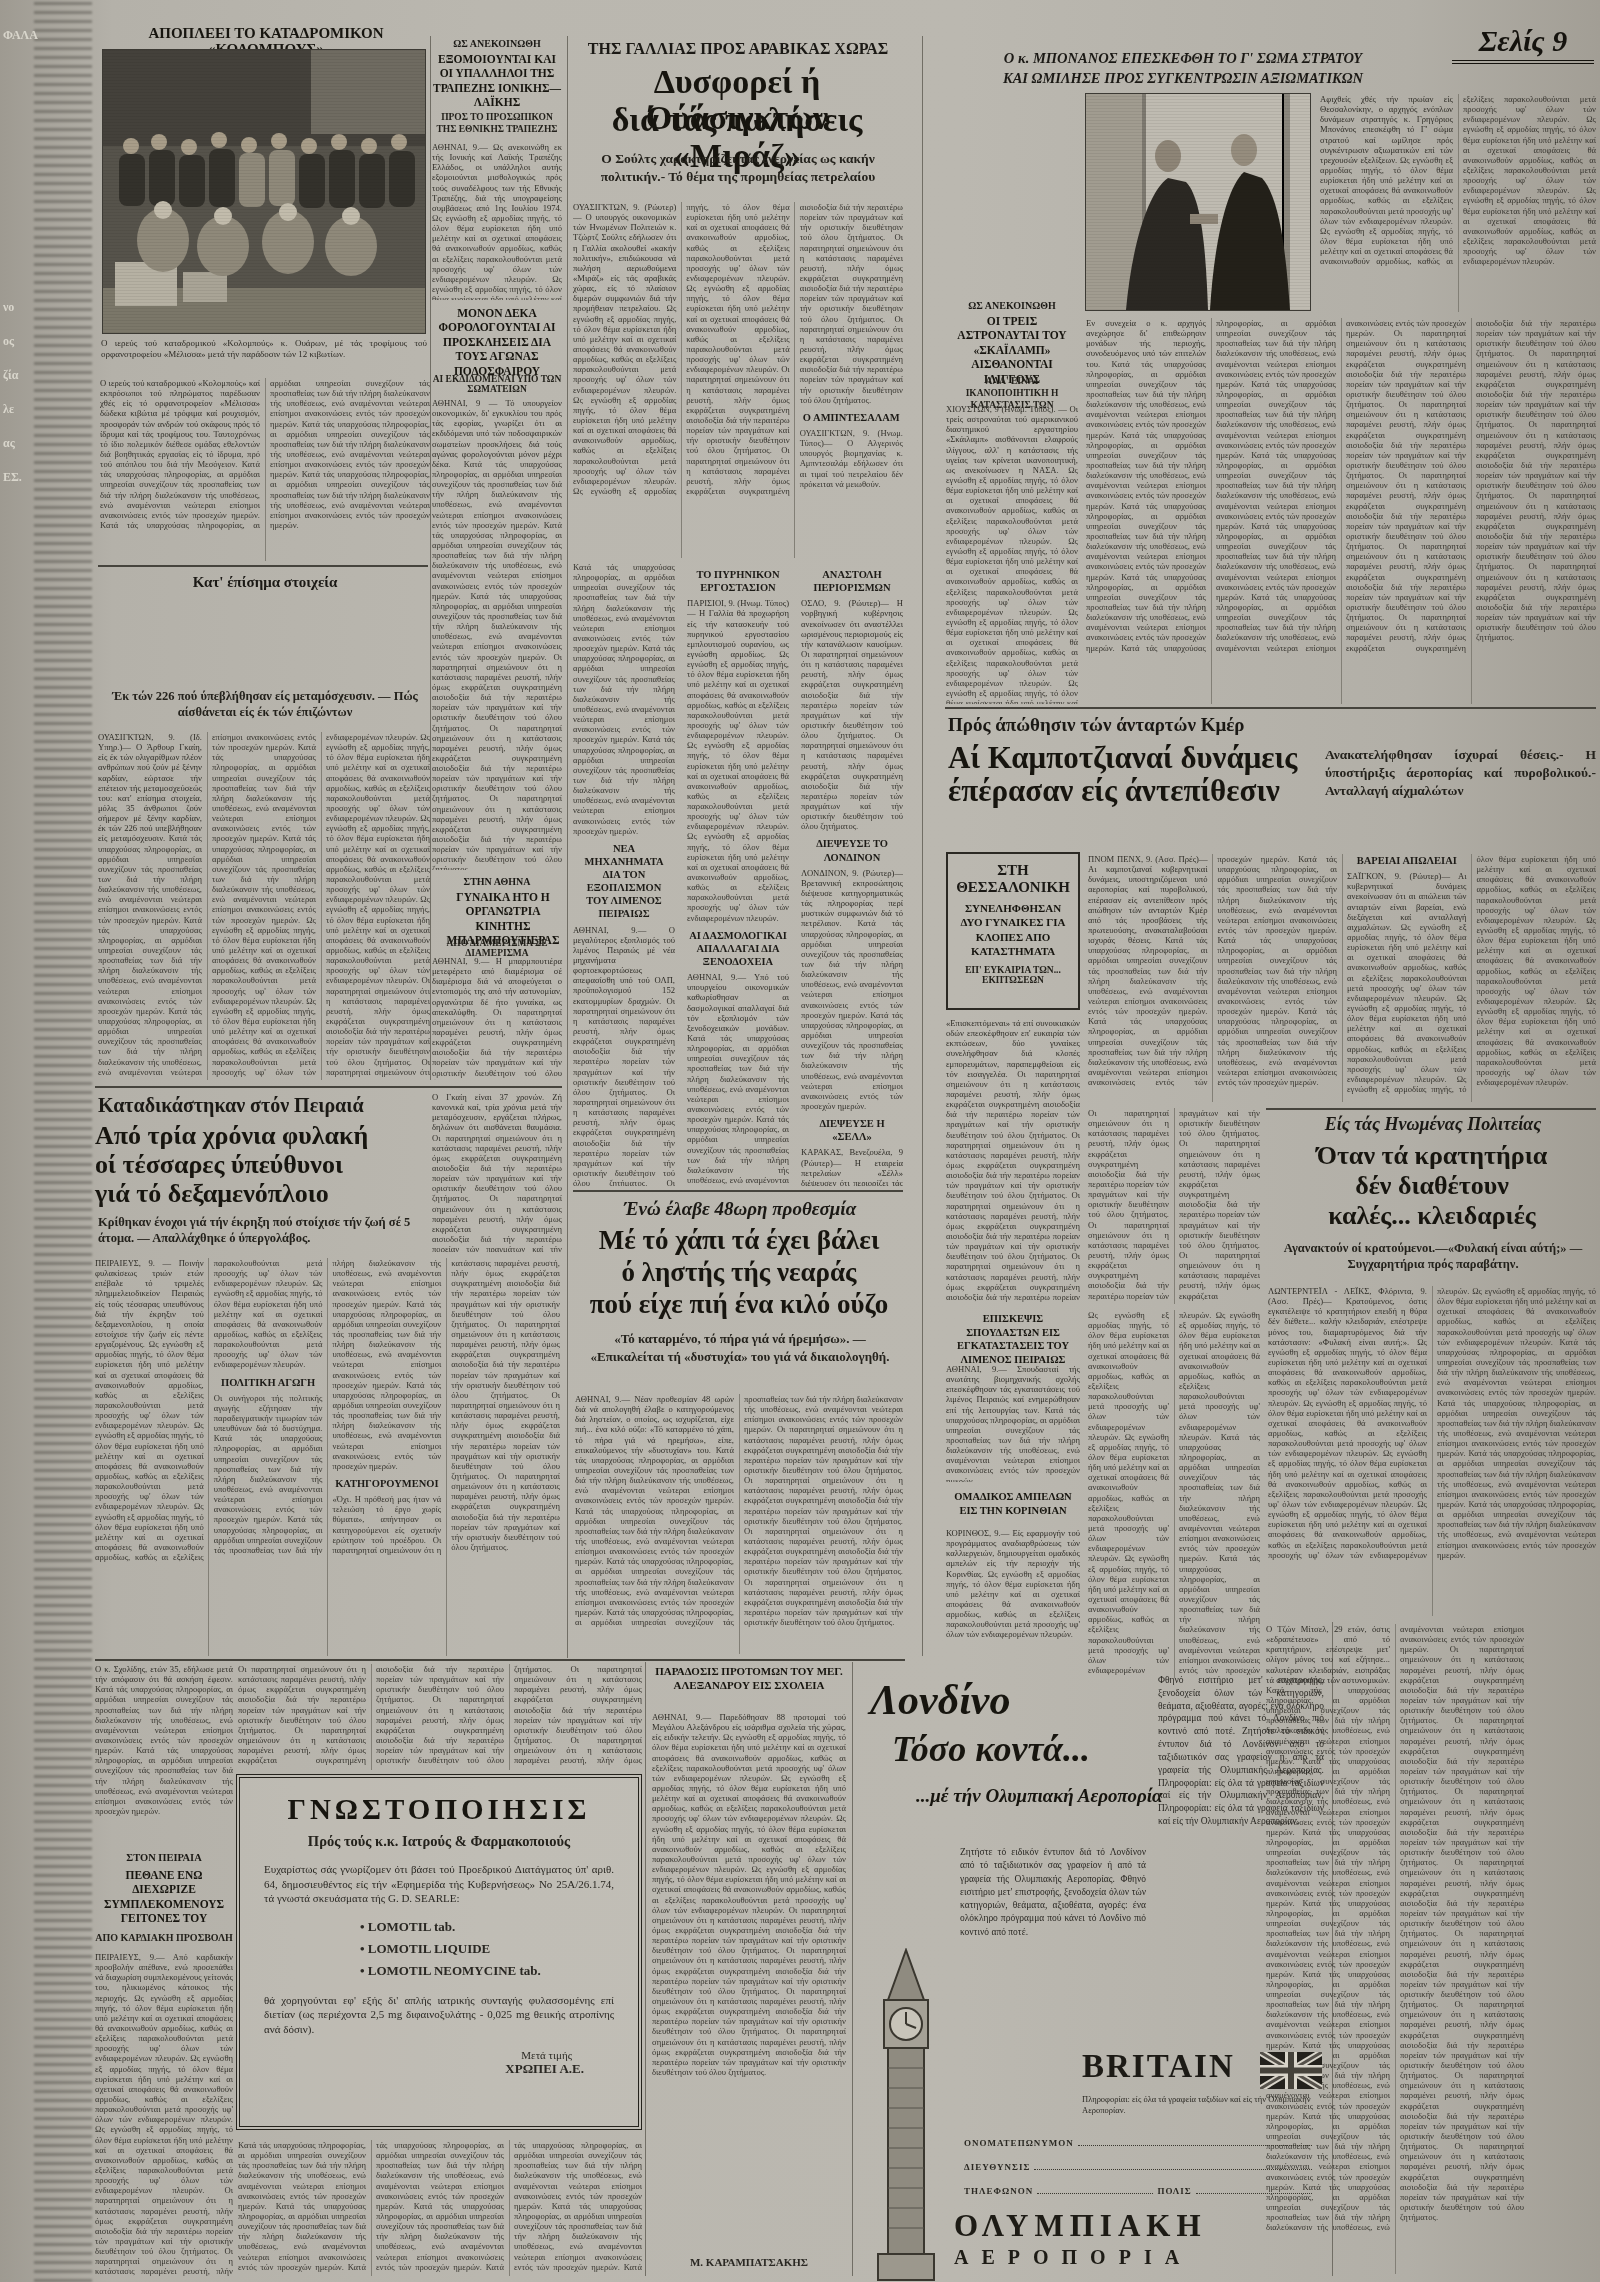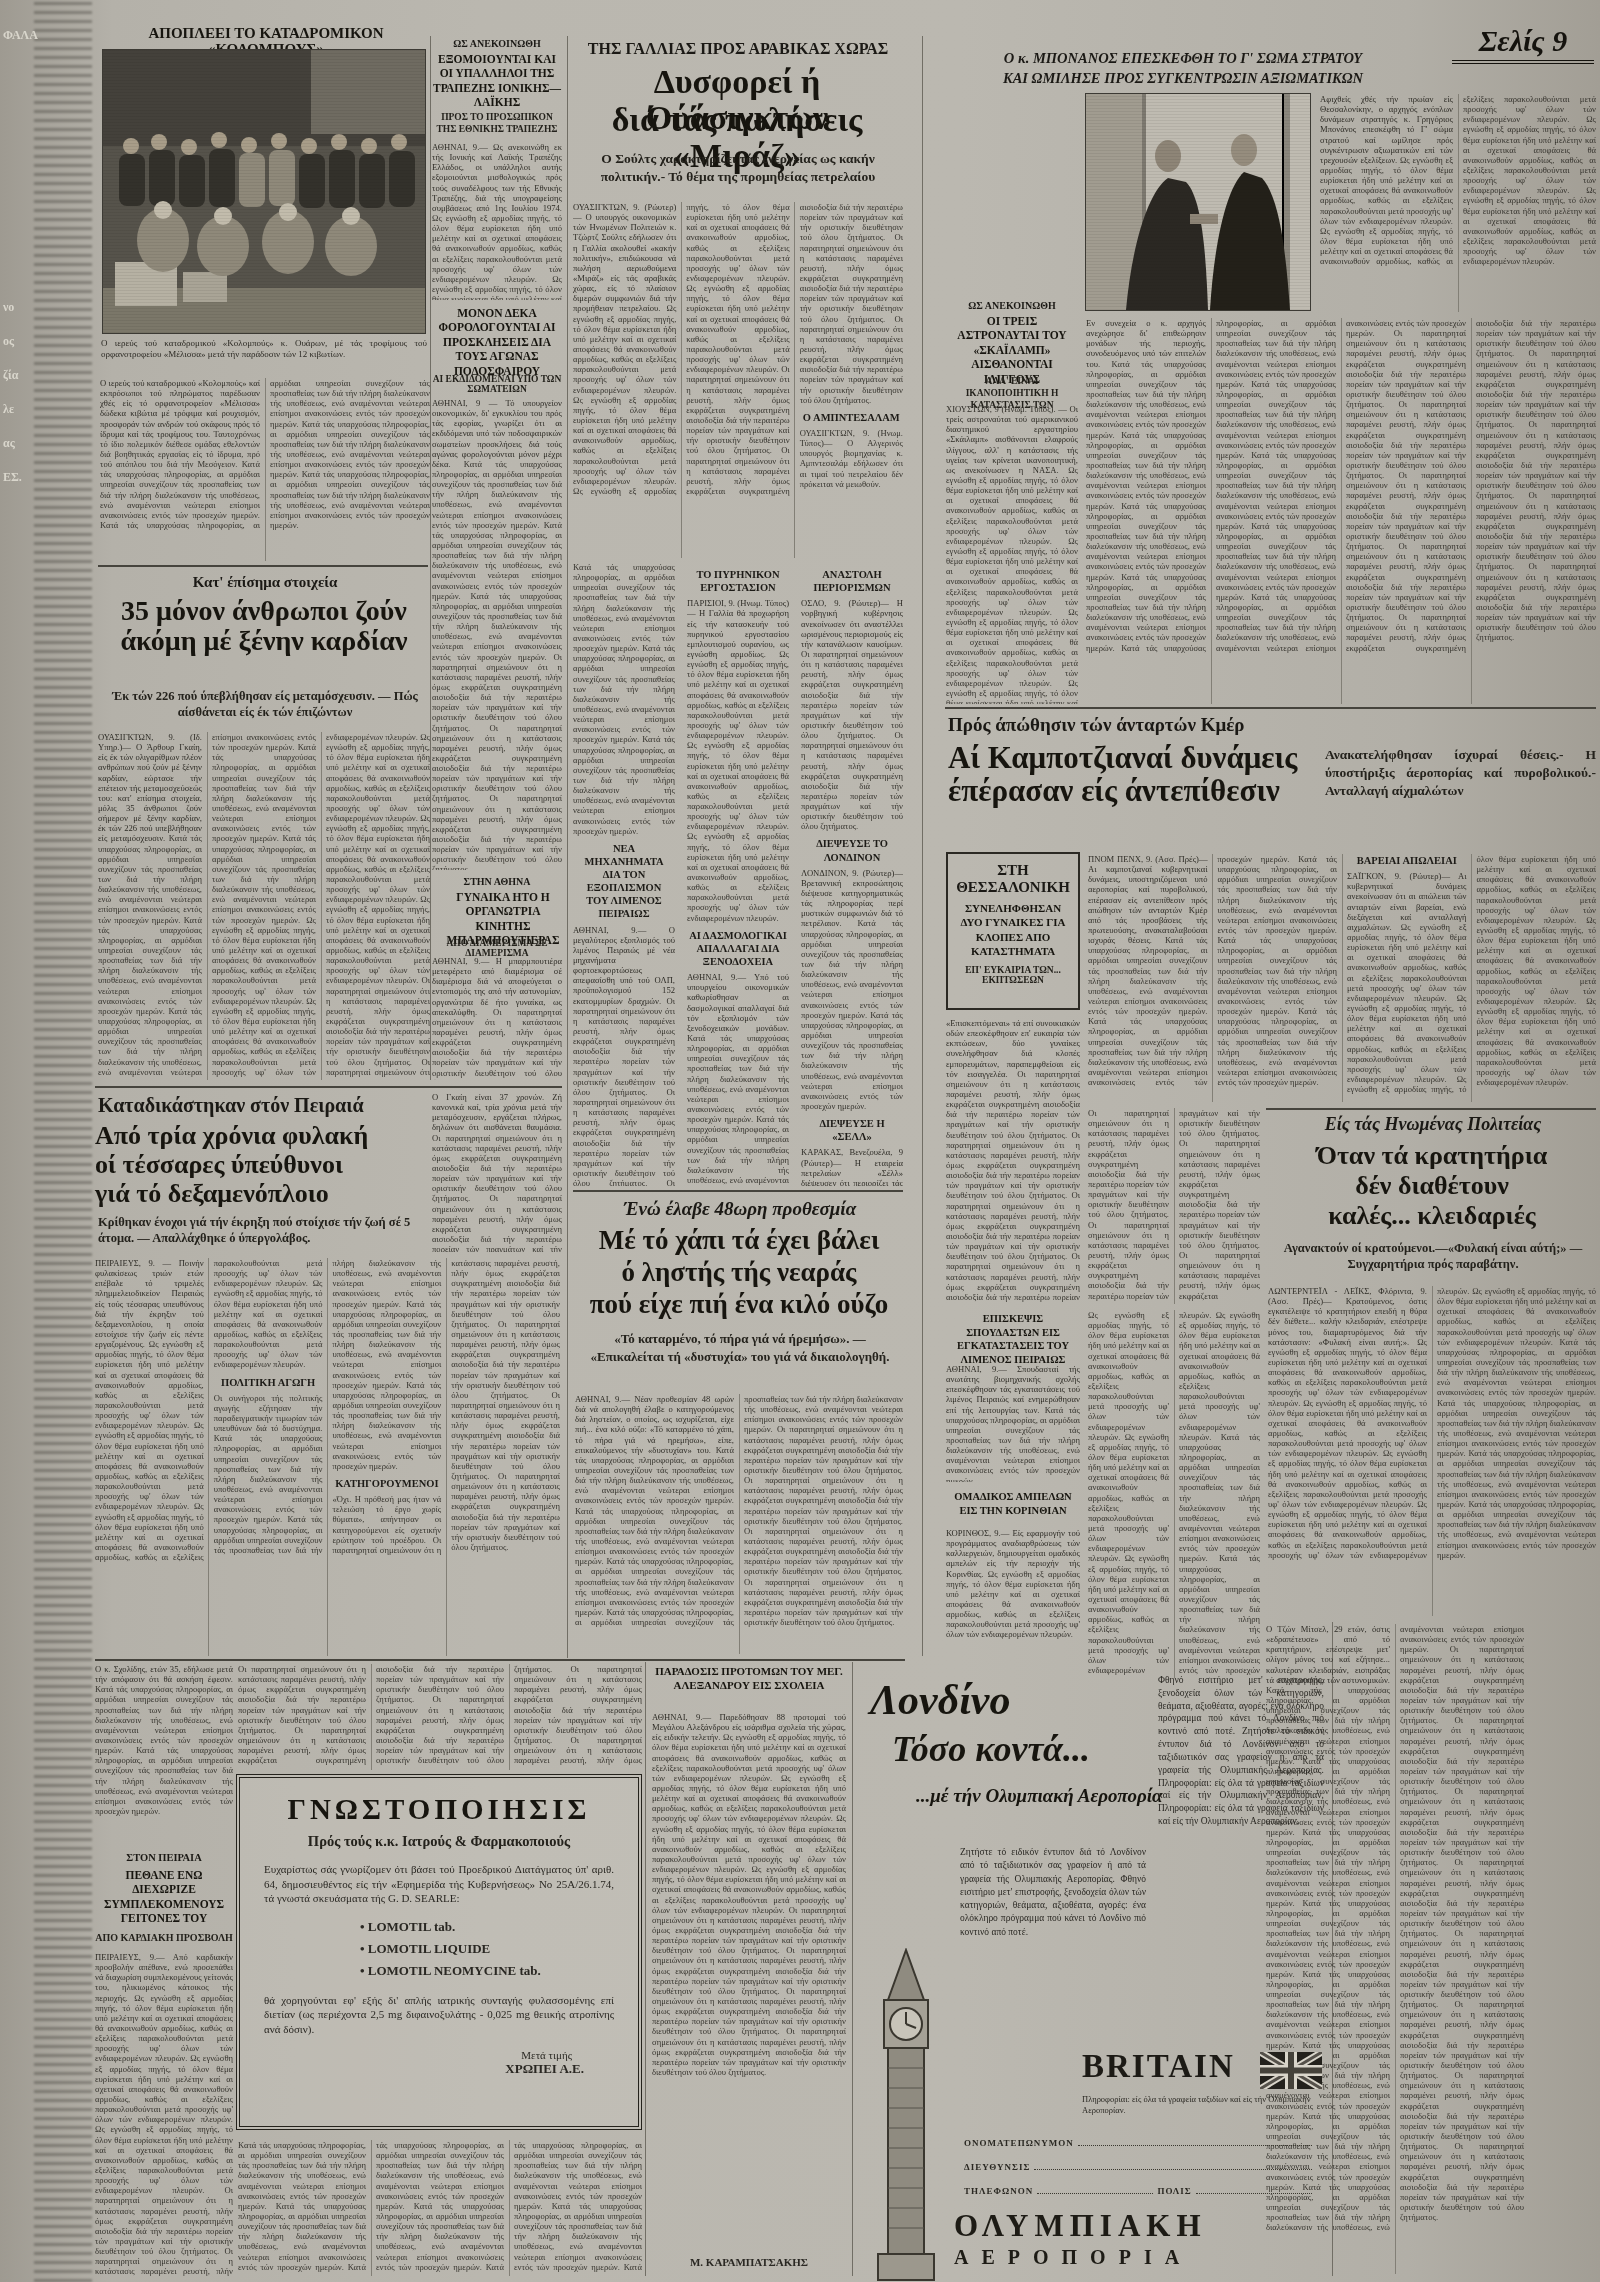--- a/index.html
+++ b/index.html
@@ -118,21 +118,20 @@
     <div class="grain"></div>
   </div>
   <div class="abs cap" style="left:101px;top:338px;width:326px;height:36px;overflow:hidden;">Ο ιερεύς τού καταδρομικού «Κολομπούς» κ. Ουάρων, μέ τάς τροφίμους τού ορφανοτροφείου «Μέλισσα» μετά τήν παράδοσιν τών 12 κιβωτίων.</div>
   <div class="abs body cols2" style="left:100px;top:378px;width:330px;height:183px;">
     <span class="lead">Ο ιερεύς τού καταδρομικού «Κολομπούς» καί εκπρόσωποι τού πληρώματος παρέδωσαν χθές είς τό ορφανοτροφείον «Μέλισσα» δώδεκα κιβώτια μέ τρόφιμα καί ρουχισμόν, προσφοράν τών ανδρών τού σκάφους πρός τό ίδρυμα καί τάς τροφίμους του.</span>
     <span>Ταυτοχρόνως τό ίδιο πολεμικόν διέθεσε ομάδας εθελοντών διά βοηθητικάς εργασίας είς τό ίδρυμα, πρό τού απόπλου του διά τήν Μεσόγειον.</span>
     <span>Κατά τάς υπαρχούσας πληροφορίας, αι αρμόδιαι υπηρεσίαι συνεχίζουν τάς προσπαθείας των διά τήν πλήρη διαλεύκανσιν τής υποθέσεως, ενώ αναμένονται νεώτεραι επίσημοι ανακοινώσεις εντός τών προσεχών ημερών. Κατά τάς υπαρχούσας πληροφορίας, αι αρμόδιαι υπηρεσίαι συνεχίζουν τάς προσπαθείας των διά τήν πλήρη διαλεύκανσιν τής υποθέσεως, ενώ αναμένονται νεώτεραι επίσημοι ανακοινώσεις εντός τών προσεχών ημερών. Κατά τάς υπαρχούσας πληροφορίας, αι αρμόδιαι υπηρεσίαι συνεχίζουν τάς προσπαθείας των διά τήν πλήρη διαλεύκανσιν τής υποθέσεως, ενώ αναμένονται νεώτεραι επίσημοι ανακοινώσεις εντός τών προσεχών ημερών. Κατά τάς υπαρχούσας πληροφορίας, αι αρμόδιαι υπηρεσίαι συνεχίζουν τάς προσπαθείας των διά τήν πλήρη διαλεύκανσιν τής υποθέσεως, ενώ αναμένονται νεώτεραι επίσημοι ανακοινώσεις εντός τών προσεχών ημερών.</span>
   </div>
 
   <div class="abs kick ctr" style="left:100px;top:574px;width:330px;font-size:15px;">Κατ' έπίσημα στοιχεία</div>
-  <div class="abs hl ctr" style="left:98px;top:596px;width:332px;font-size:28px;">35 μόνον άνθρωποι ζούν άκόμη μέ ξένην καρδίαν</div>
   <div class="abs sub ctr" style="left:100px;top:688px;width:330px;font-size:12.5px;line-height:1.3;">Έκ τών 226 πού ύπεβλήθησαν είς μεταμόσχευσιν. — Πώς αίσθάνεται είς έκ τών έπιζώντων</div>
   <div class="abs body cols3" style="left:98px;top:732px;width:332px;height:348px;">
     <span class="lead">ΟΥΑΣΙΓΚΤΩΝ, 9. (Ιδ. Υπηρ.)— Ο Άρθουρ Γκαίη, είς έκ τών ολιγαρίθμων πλέον ανθρώπων πού ζούν μέ ξένην καρδίαν, εώρτασε τήν επέτειον τής μεταμοσχεύσεώς του: κατ' επίσημα στοιχεία, μόλις 35 άνθρωποι ζούν σήμερον μέ ξένην καρδίαν, έκ τών 226 πού υπεβλήθησαν είς μεταμόσχευσιν.</span>
     <span>Κατά τάς υπαρχούσας πληροφορίας, αι αρμόδιαι υπηρεσίαι συνεχίζουν τάς προσπαθείας των διά τήν πλήρη διαλεύκανσιν τής υποθέσεως, ενώ αναμένονται νεώτεραι επίσημοι ανακοινώσεις εντός τών προσεχών ημερών. Κατά τάς υπαρχούσας πληροφορίας, αι αρμόδιαι υπηρεσίαι συνεχίζουν τάς προσπαθείας των διά τήν πλήρη διαλεύκανσιν τής υποθέσεως, ενώ αναμένονται νεώτεραι επίσημοι ανακοινώσεις εντός τών προσεχών ημερών. Κατά τάς υπαρχούσας πληροφορίας, αι αρμόδιαι υπηρεσίαι συνεχίζουν τάς προσπαθείας των διά τήν πλήρη διαλεύκανσιν τής υποθέσεως, ενώ αναμένονται νεώτεραι επίσημοι ανακοινώσεις εντός τών προσεχών ημερών. Κατά τάς υπαρχούσας πληροφορίας, αι αρμόδιαι υπηρεσίαι συνεχίζουν τάς προσπαθείας των διά τήν πλήρη διαλεύκανσιν τής υποθέσεως, ενώ αναμένονται νεώτεραι επίσημοι ανακοινώσεις εντός τών προσεχών ημερών. Κατά τάς υπαρχούσας πληροφορίας, αι αρμόδιαι υπηρεσίαι συνεχίζουν τάς προσπαθείας των διά τήν πλήρη διαλεύκανσιν τής υποθέσεως, ενώ αναμένονται νεώτεραι επίσημοι ανακοινώσεις εντός τών προσεχών ημερών.</span>
     <span>Ως εγνώσθη εξ αρμοδίας πηγής, τό όλον θέμα ευρίσκεται ήδη υπό μελέτην καί αι σχετικαί αποφάσεις θά ανακοινωθούν αρμοδίως, καθώς αι εξελίξεις παρακολουθούνται μετά προσοχής υφ' όλων τών ενδιαφερομένων πλευρών. Ως εγνώσθη εξ αρμοδίας πηγής, τό όλον θέμα ευρίσκεται ήδη υπό μελέτην καί αι σχετικαί αποφάσεις θά ανακοινωθούν αρμοδίως, καθώς αι εξελίξεις παρακολουθούνται μετά προσοχής υφ' όλων τών ενδιαφερομένων πλευρών. Ως εγνώσθη εξ αρμοδίας πηγής, τό όλον θέμα ευρίσκεται ήδη υπό μελέτην καί αι σχετικαί αποφάσεις θά ανακοινωθούν αρμοδίως, καθώς αι εξελίξεις παρακολουθούνται μετά προσοχής υφ' όλων τών ενδιαφερομένων πλευρών. Ως εγνώσθη εξ αρμοδίας πηγής, τό όλον θέμα ευρίσκεται ήδη υπό μελέτην καί αι σχετικαί αποφάσεις θά ανακοινωθούν αρμοδίως, καθώς αι εξελίξεις παρακολουθούνται μετά προσοχής υφ' όλων τών ενδιαφερομένων πλευρών. Ως εγνώσθη εξ αρμοδίας πηγής, τό όλον θέμα ευρίσκεται ήδη υπό μελέτην καί αι σχετικαί αποφάσεις θά ανακοινωθούν αρμοδίως, καθώς αι εξελίξεις παρακολουθούνται μετά προσοχής υφ' όλων τών ενδιαφερομένων πλευρών.</span>
     <span>Οι παρατηρηταί σημειώνουν ότι η κατάστασις παραμένει ρευστή, πλήν όμως εκφράζεται συγκρατημένη αισιοδοξία διά τήν περαιτέρω πορείαν τών πραγμάτων καί τήν οριστικήν διευθέτησιν τού όλου ζητήματος. Οι παρατηρηταί σημειώνουν ότι η κατάστασις παραμένει ρευστή, πλήν όμως εκφράζεται συγκρατημένη αισιοδοξία διά τήν περαιτέρω πορείαν τών πραγμάτων καί τήν οριστικήν διευθέτησιν τού όλου ζητήματος. Οι παρατηρηταί σημειώνουν ότι η κατάστασις παραμένει ρευστή, πλήν όμως εκφράζεται συγκρατημένη αισιοδοξία διά τήν περαιτέρω πορείαν τών πραγμάτων καί τήν οριστικήν διευθέτησιν τού όλου ζητήματος.</span>
   </div>
 
   <div class="abs kick ctr" style="left:432px;top:38px;width:130px;font-size:10px;">ΩΣ ΑΝΕΚΟΙΝΩΘΗ</div>
   <div class="abs hl ctr" style="left:432px;top:52px;width:130px;font-size:11.5px;line-height:1.25;">ΕΞΟΜΟΙΟΥΝΤΑΙ ΚΑΙ ΟΙ ΥΠΑΛΛΗΛΟΙ ΤΗΣ ΤΡΑΠΕΖΗΣ ΙΟΝΙΚΗΣ—ΛΑΪΚΗΣ</div>

